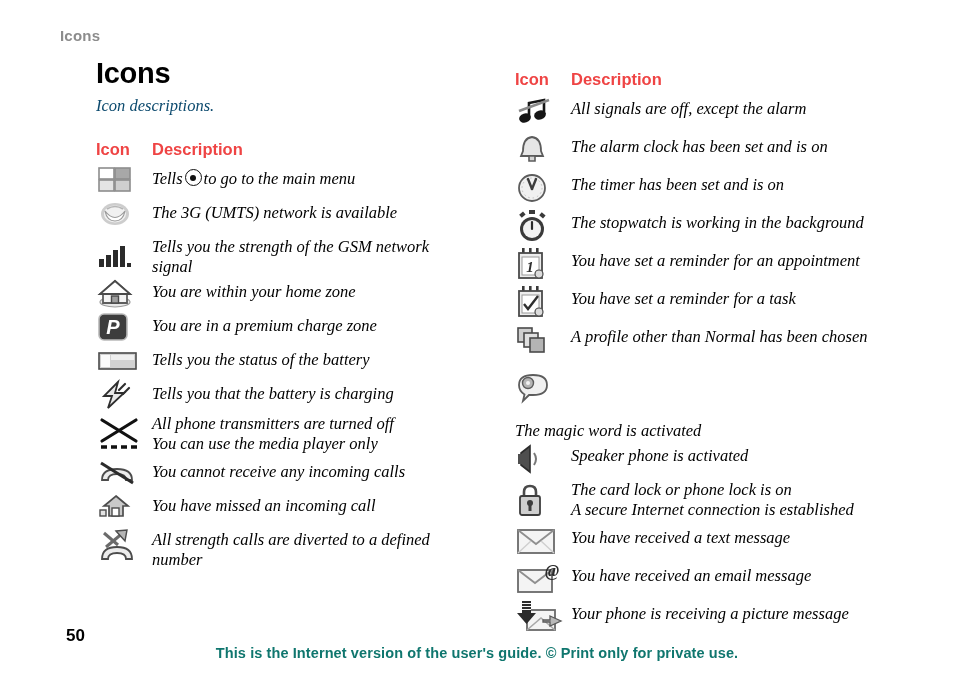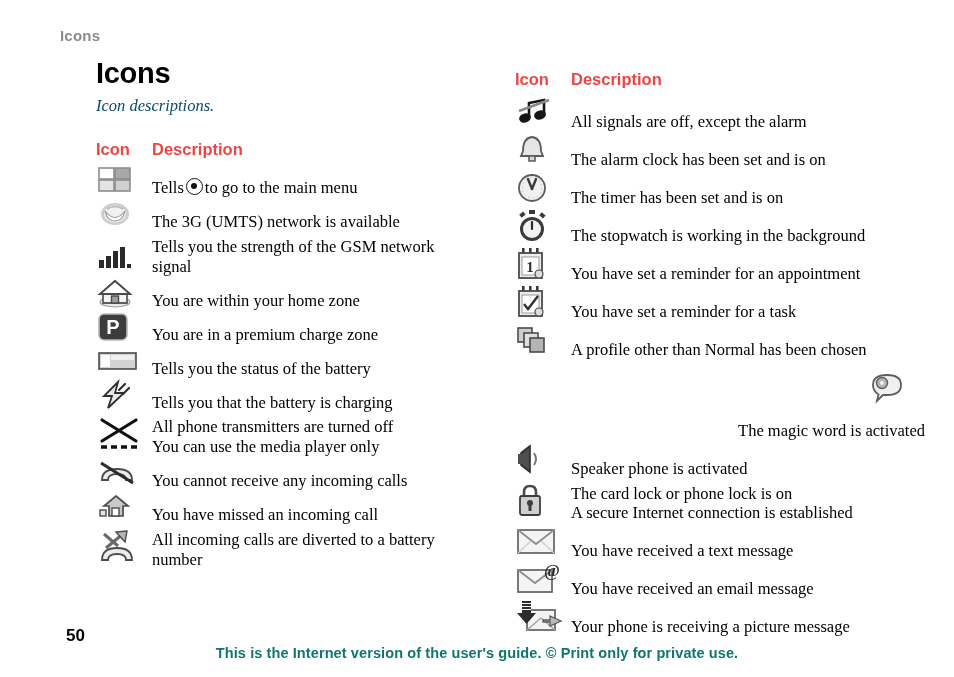--- a/index.html
+++ b/index.html
@@ -66,22 +66,23 @@
     font-size: 16.5px;
     color: #ef4444;
   }
   #left-col .table-head { margin: 24px 0 4px 8px; }
   #right-col .table-head { margin: 0 0 4px 0; }
   .th-icon { width: 56px; flex: 0 0 56px; }
   .th-desc { flex: 1 1 auto; }
 
   .icon-row {
     display: flex;
-    align-items: flex-end;
+    align-items: flex-start;
     min-height: 34px;
+    font-style: italic;
   }
   #left-col .icon-row { margin-left: 8px; }
 
   .cell-icon {
     flex: 0 0 56px;
     width: 56px;
     height: 34px;
     position: relative;
     display: flex;
     align-items: center;
@@ -283,21 +284,21 @@
   <div class="icon-row" style="min-height:44px;">
     <span class="cell-icon" style="height:44px;">
       <svg width="38" height="34" viewBox="0 0 38 34">
         <path d="M4 30 q0 -12 15 -12 q15 0 15 12 l-6 0 q0 -6 -9 -6 q-9 0 -9 6 z" fill="#ececec" stroke="#4c4c4c" stroke-width="1.8"></path>
         <path d="M8 18 L26 3" fill="none" stroke="#6b6b6b" stroke-width="3"></path>
         <path d="M18 2 L29 1 L27 12 Z" fill="#b5b5b5" stroke="#4c4c4c" stroke-width="1.4"></path>
         <path d="M6 4 L20 16" stroke="#6b6b6b" stroke-width="3"></path>
       </svg>
     </span>
     <span class="cell-desc">
-      <span>All incoming calls are diverted to a battery</span>
+      <span>All strength calls are diverted to a defined</span>
       <span class="l2">number</span>
     </span>
   </div>
 
 </div>
 
 <div id="right-col">
 
   <div class="table-head">
     <span class="th-icon">Icon</span>

